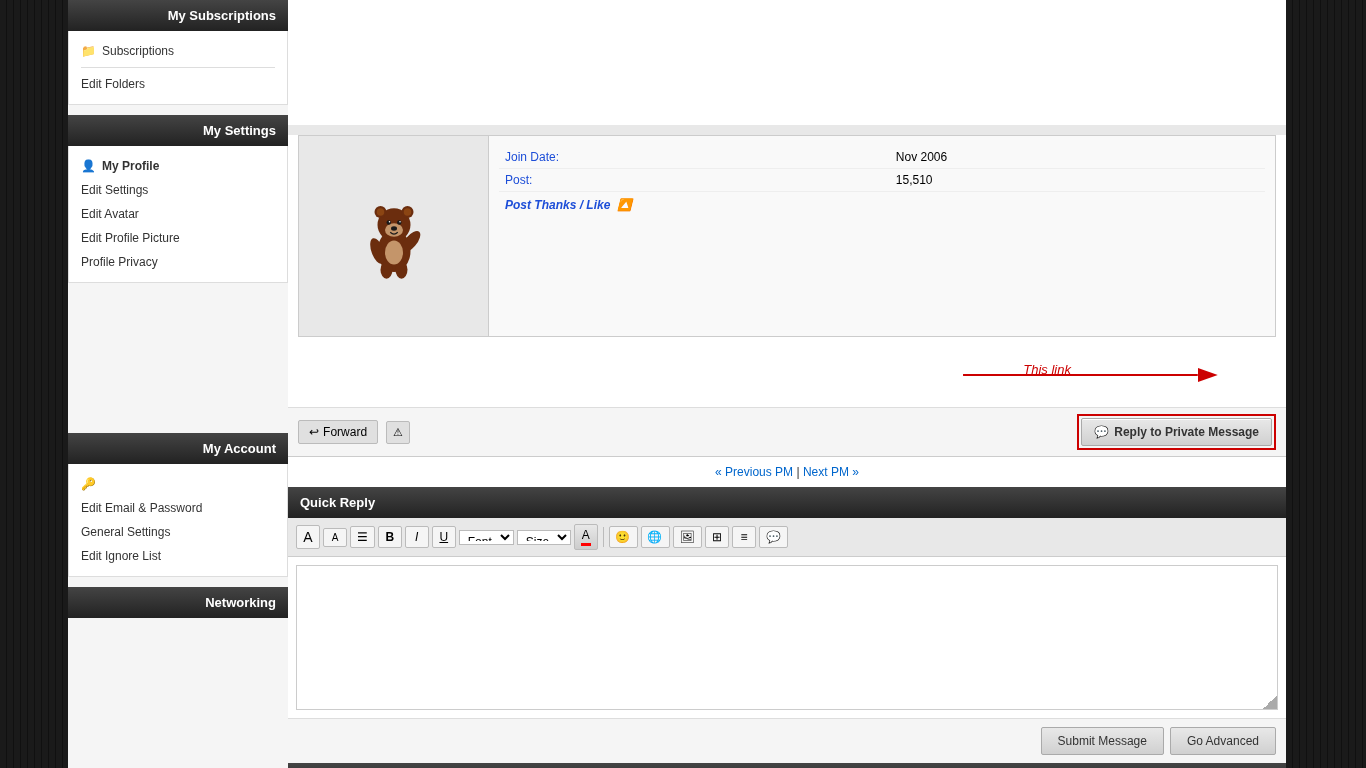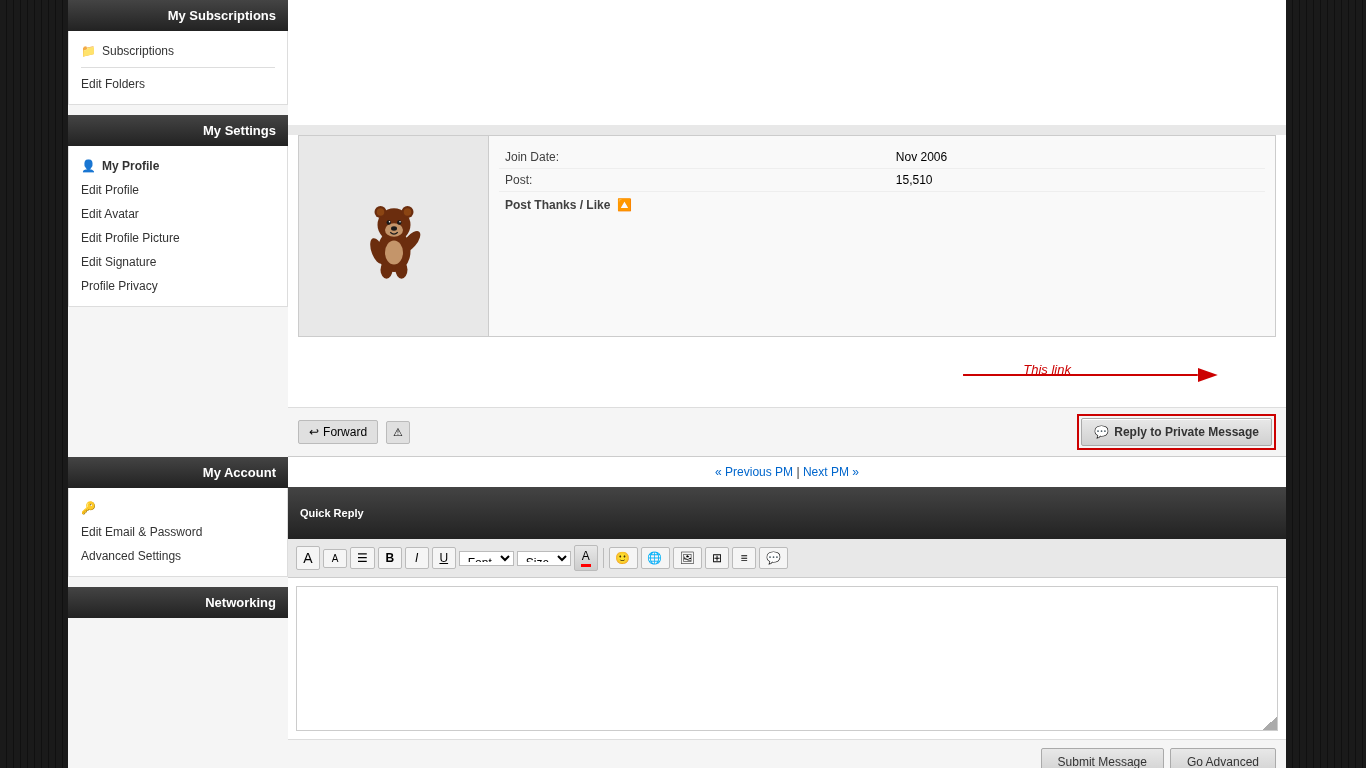--- a/index.html
+++ b/index.html
@@ -146,32 +146,33 @@
       width: 100%;
       border-collapse: collapse;
     }
 
     .post-meta td {
       padding: 4px 6px;
       font-size: 12px;
     }
 
     .post-meta td:first-child {
-      color: #404040;
+      color: #1d4ed8;
       white-space: nowrap;
     }
 
     .post-meta-row {
       border-bottom: 1px solid #eee;
     }
 
     .post-thanks-row td {
       font-weight: bold;
       font-size: 12px;
       padding-top: 6px;
+      font-style: italic;
     }
 
     
     .annotation-area {
       position: relative;
       padding: 10px 10px 5px;
       min-height: 50px;
     }
 
     .annotation-text {
@@ -251,22 +252,22 @@
 
     .nav-row a {
       color: #0066cc;
       text-decoration: none;
     }
 
     
     .quick-reply-header {
       background: linear-gradient(to bottom, #444, #222);
       color: #fff;
-      padding: 20px 12px;
-      font-size: 11px;
+      padding: 8px 12px;
+      font-size: 13px;
       font-weight: bold;
     }
 
     .quick-reply-container {
       background: #fff;
       margin: 0;
     }
 
     
     .editor-toolbar {
@@ -393,48 +394,48 @@
     </div>
   </div>
 
   <div class="sidebar-section-header">My Settings</div>
   <div class="sidebar-section-content">
     <div class="sidebar-item active">
       <span class="sidebar-icon">👤</span>
       <span>My Profile</span>
     </div>
     <div class="sidebar-item">
-      <span>Edit Profile</span>
+      <span>Edit Settings</span>
     </div>
     <div class="sidebar-item">
       <span>Edit Avatar</span>
     </div>
     <div class="sidebar-item">
       <span>Edit Profile Picture</span>
-    </div>
-    <div class="sidebar-item">
-      <span>Edit Signature</span>
     </div>
     <div class="sidebar-item">
       <span>Profile Privacy</span>
     </div>
   </div>
 
   <div style="height: 140px;"></div>
 
   <div class="sidebar-section-header">My Account</div>
   <div class="sidebar-section-content">
     <div class="sidebar-item active">
       <span class="sidebar-icon">🔑</span>
     </div>
     <div class="sidebar-item">
       <span>Edit Email &amp; Password</span>
     </div>
     <div class="sidebar-item">
-      <span>Advanced Settings</span>
+      <span>General Settings</span>
+    </div>
+    <div class="sidebar-item">
+      <span>Edit Ignore List</span>
     </div>
   </div>
 
   <div class="sidebar-section-header">Networking</div>
 </div>
 
 <div class="main-content">
 
   <div class="top-white"></div>
 

